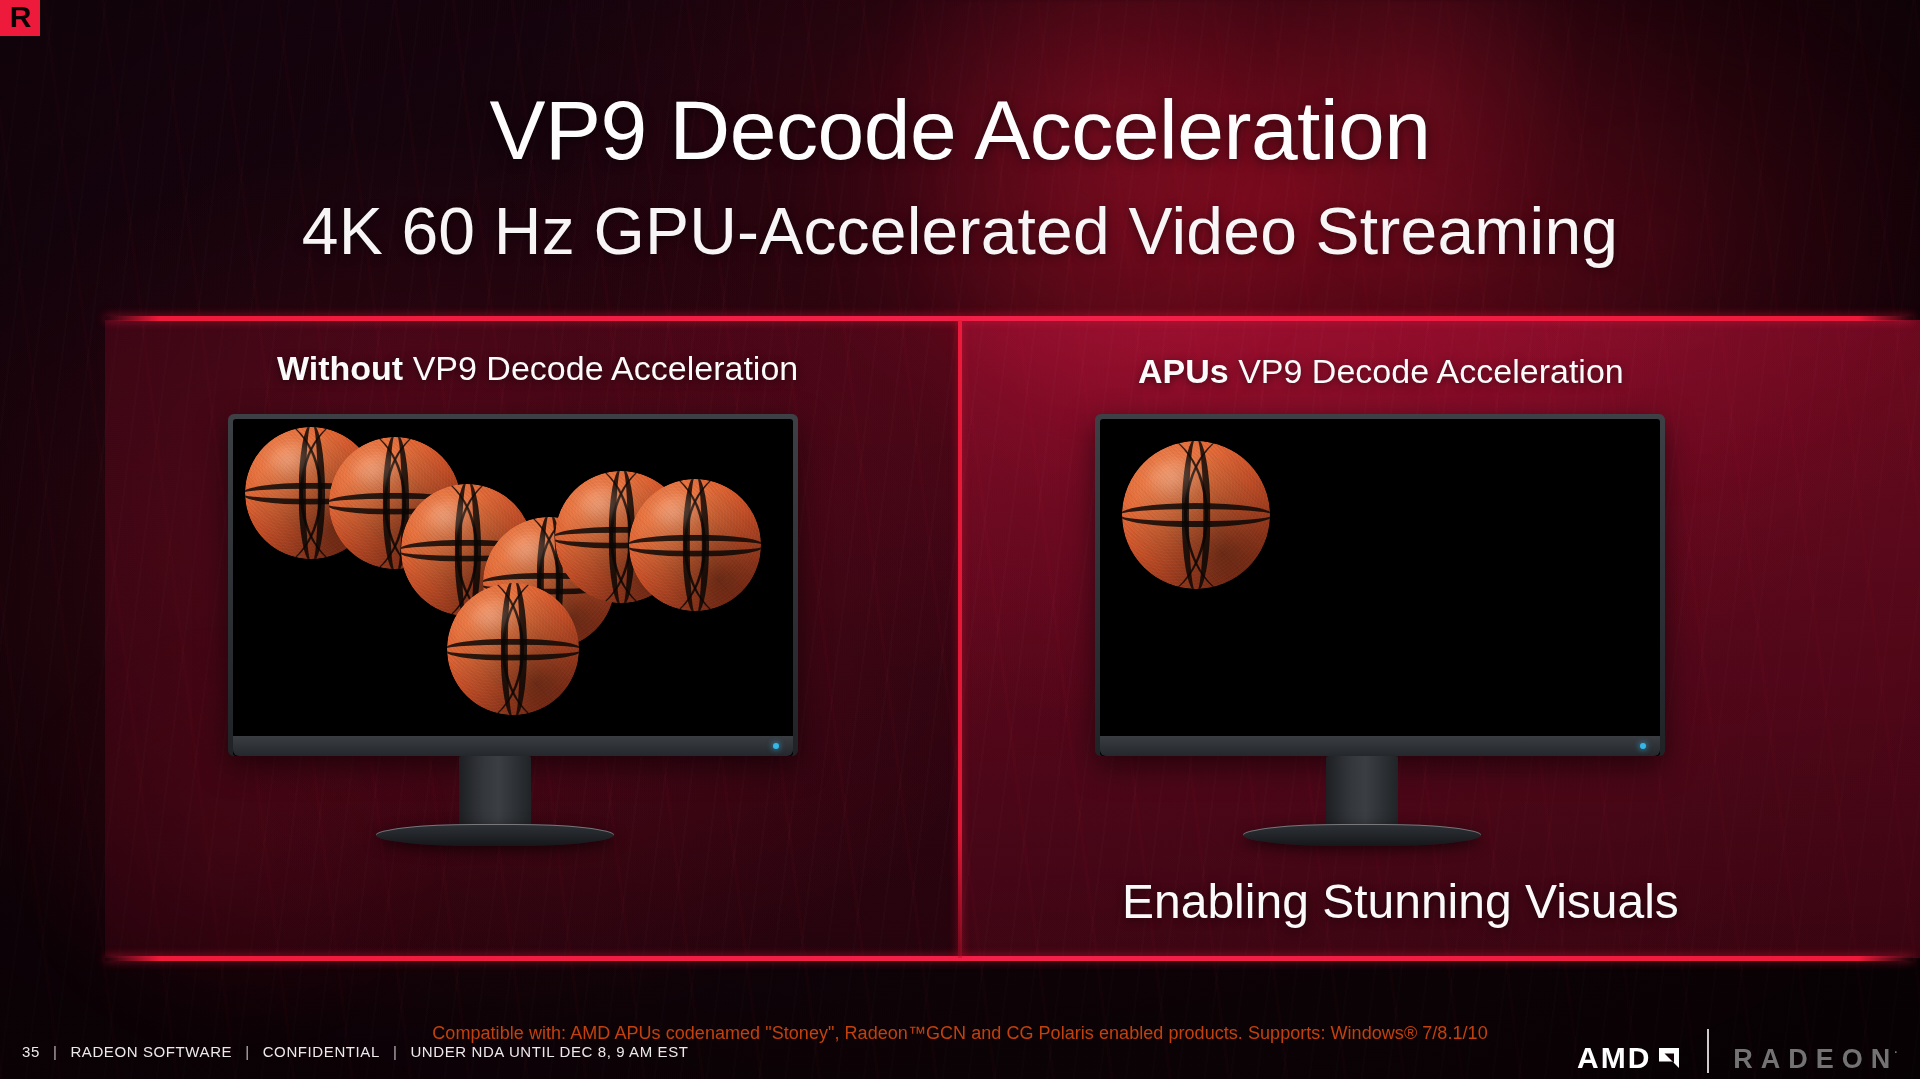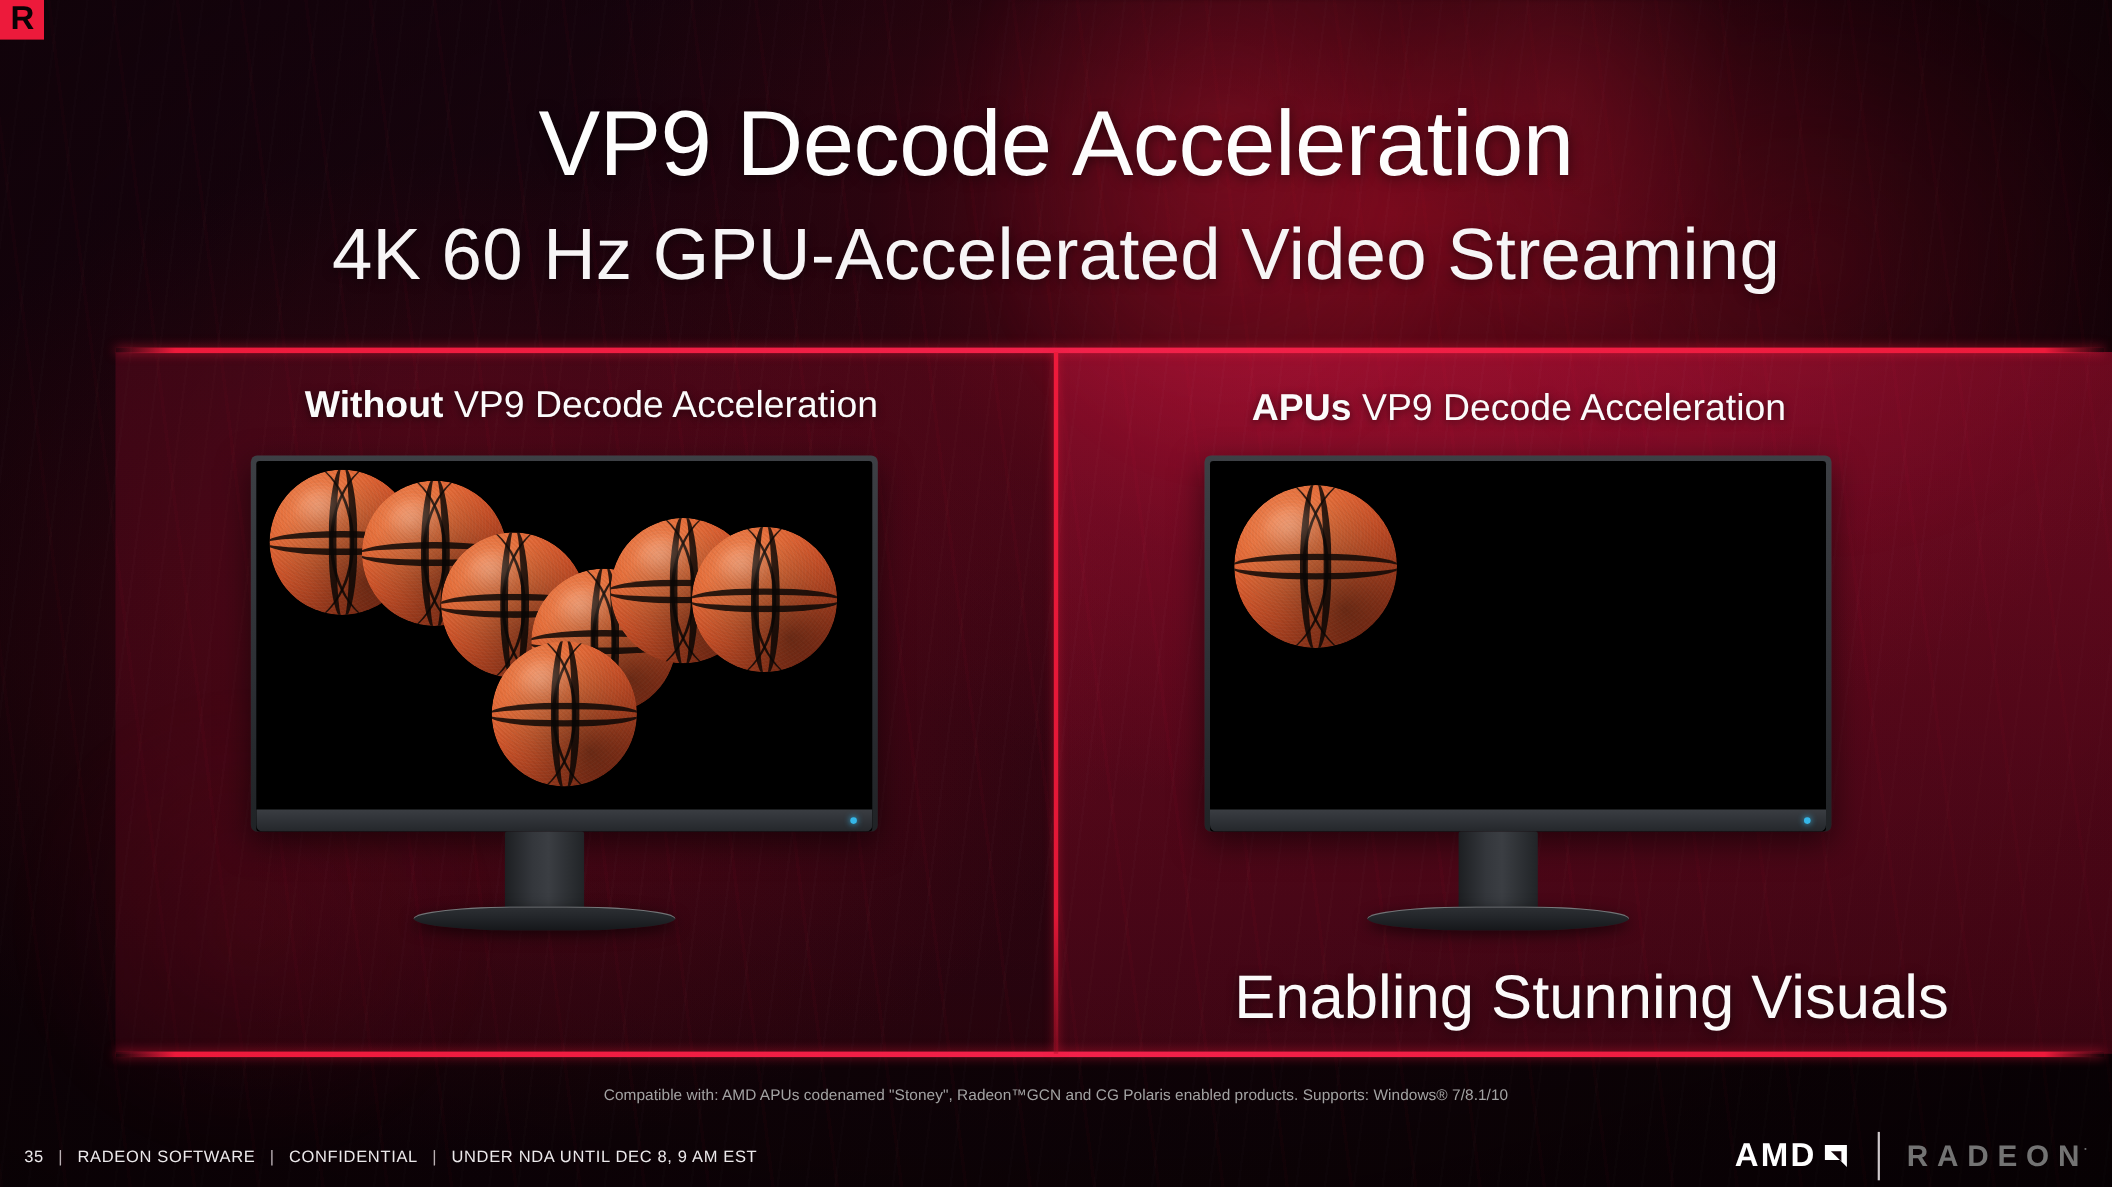--- a/index.html
+++ b/index.html
@@ -106,21 +106,21 @@
     font-size:34px; font-weight:300; line-height:1;
     color:#fbfbfb; white-space:nowrap;
     text-shadow:0 2px 8px rgba(0,0,0,.55);
   }
   .panel-heading b { font-weight:700; }
   .heading-left  { left:245px; top:351px;margin-left:32px; }
   .heading-right { left:1138px; top:354px; }
 
   .tagline {
     position:absolute; left:1122px; top:878px;
-    font-size:56px; font-weight:300; line-height:1;
+    font-size:48px; font-weight:300; line-height:1;
     color:#fbfafa; white-space:nowrap;
     text-shadow:0 2px 10px rgba(0,0,0,.55);
   }
 
   
   .monitor { position:absolute; }
   .screen-frame {
     position:absolute; left:0; top:0;
     border-radius:6px;
     background:linear-gradient(180deg,#3d4045 0%,#2c2f34 60%,#202326 100%);
@@ -204,35 +204,35 @@
   }
   .ball .hl {
     position:absolute; left:18%; top:12%; width:40%; height:30%;
     border-radius:50%;
     background:radial-gradient(ellipse at 40% 40%, rgba(255,220,200,.30), rgba(255,255,255,0) 70%);
     filter:blur(4px);
   }
 
   
   .footnote {
-    position:absolute; top:988px; left:0; width:1920px;
+    position:absolute; top:1024px; left:0; width:1920px;
     text-align:center;
-    font-size:14px; font-weight:400; line-height:1;
-    color:#a3a3a3;
+    font-size:18px; font-weight:400; line-height:1;
+    color:#c2410c;
     letter-spacing:.05px;
   }
   .footer-left {
     position:absolute; left:22px; top:1043px;
     display:flex; align-items:center; gap:0;
     font-size:15px; letter-spacing:.6px; color:#ece9eb; white-space:nowrap;
   }
   .footer-left .sep { margin:0 13px; color:#b9b0b4; }
   .footer-logos {
     position:absolute; right:18px; top:1029px;
-    display:flex; align-items:center; gap:0;
+    display:flex; align-items:flex-end; gap:0;
   }
   .amd-wordmark {
     font-size:30px; font-weight:bold; letter-spacing:2px;
     color:#fff; line-height:1; display:flex; align-items:center;
   }
   .amd-arrow { margin-left:4px; display:block; }
   .logo-divider {
     width:2px; height:44px; background:#cfc9cc; margin:0 24px;
   }
   .radeon-wordmark {

